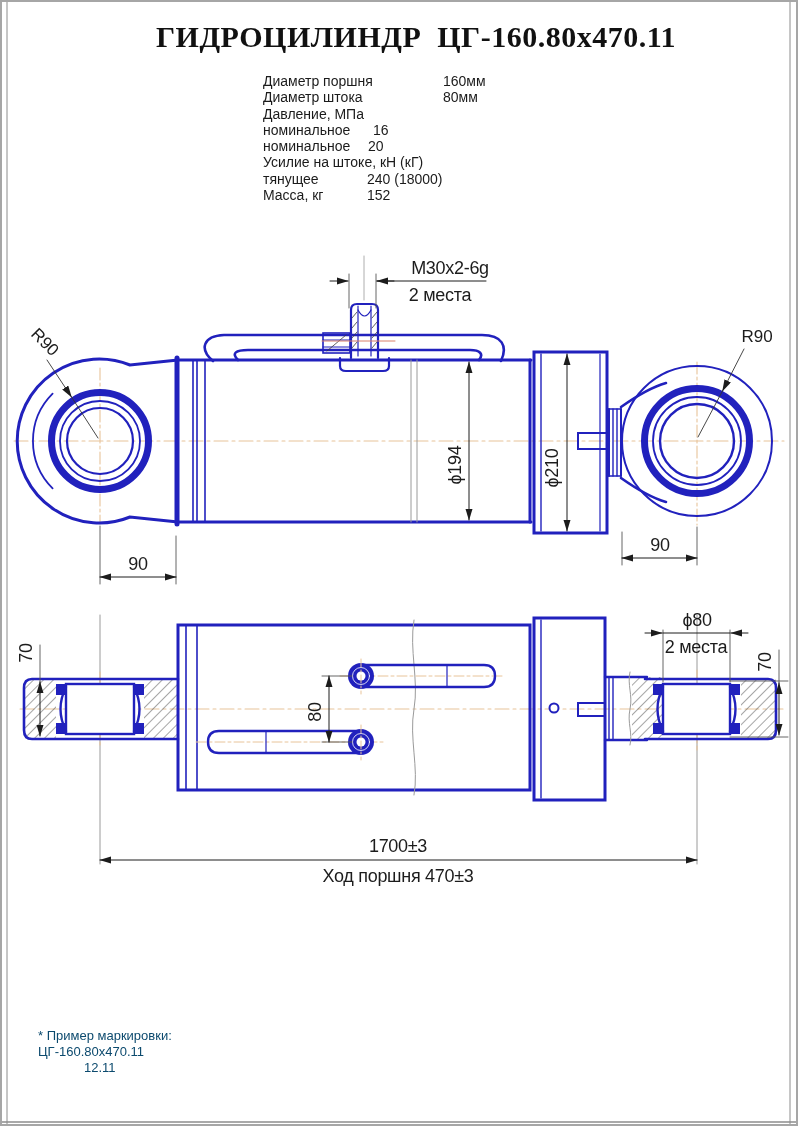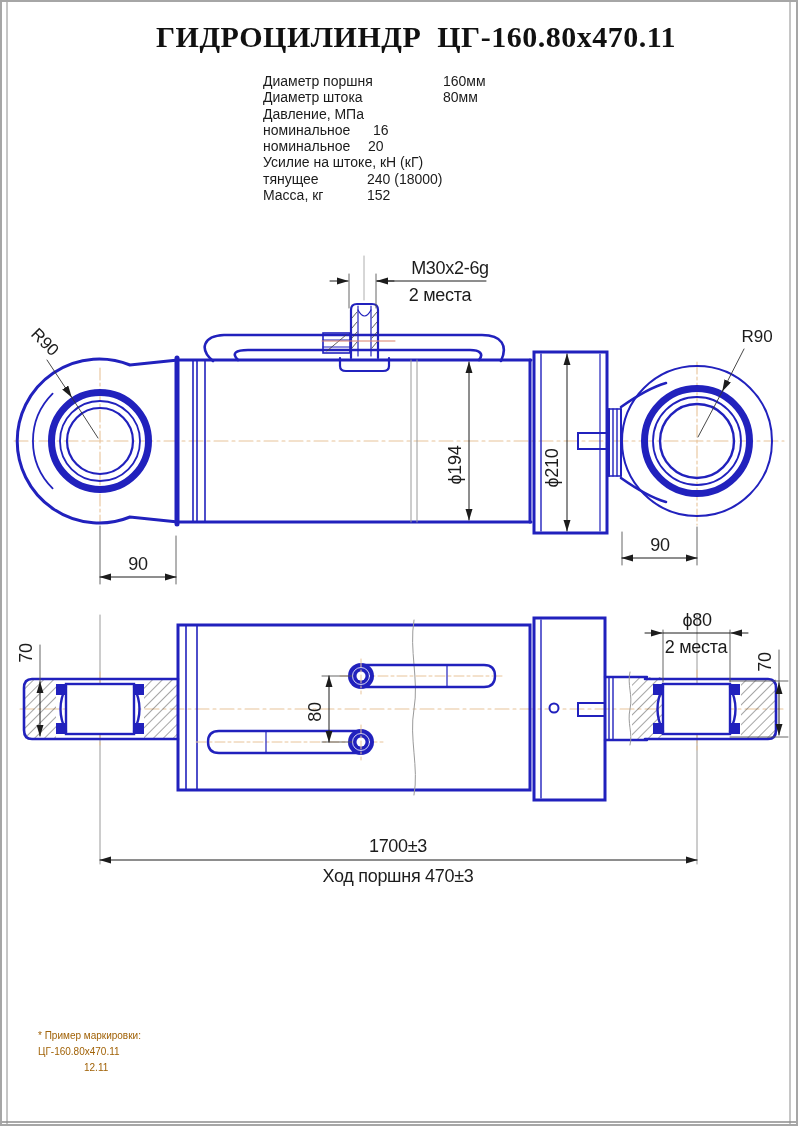--- a/index.html
+++ b/index.html
@@ -10,21 +10,21 @@
          font-weight:bold;font-size:30px;color:#111;white-space:pre;letter-spacing:.5px;}
   #specs{position:absolute;left:263px;top:73px;width:300px;font-size:14px;color:#1b1b1b;}
   .spec-row{position:relative;height:16.3px;line-height:16.3px;white-space:nowrap;}
   .spec-value{position:absolute;top:0;}
   .spec-row:nth-child(1) .spec-value,.spec-row:nth-child(2) .spec-value{left:180px;}
   .spec-row:nth-child(4) .spec-value{left:110px;}
   .spec-row:nth-child(5) .spec-value{left:105px;}
   .spec-row:nth-child(7) .spec-value,.spec-row:nth-child(8) .spec-value{left:104px;}
   .spec-row:nth-child(9) .spec-value{left:115px;margin-top:44px;}
   #drawing{position:absolute;left:0;top:0;}
-  #footer{position:absolute;left:38px;top:1028px;font-size:10px;color:#a16207;line-height:16px;}
+  #footer{position:absolute;left:38px;top:1028px;font-size:13px;color:#0c4a6e;line-height:16px;}
   #footer .indent{margin-left:46px;}
   .dimtxt{font-family:"Liberation Sans","DejaVu Sans",sans-serif;font-size:18px;fill:#1c1c1c;letter-spacing:-.3px;}
   .dimtxt-sm{font-family:"Liberation Sans","DejaVu Sans",sans-serif;font-size:17px;fill:#1c1c1c;}
 </style>
 </head>
 <body>
 
 <div id="page">
 
   <div id="title">ГИДРОЦИЛИНДР  ЦГ-160.80х470.11</div>

